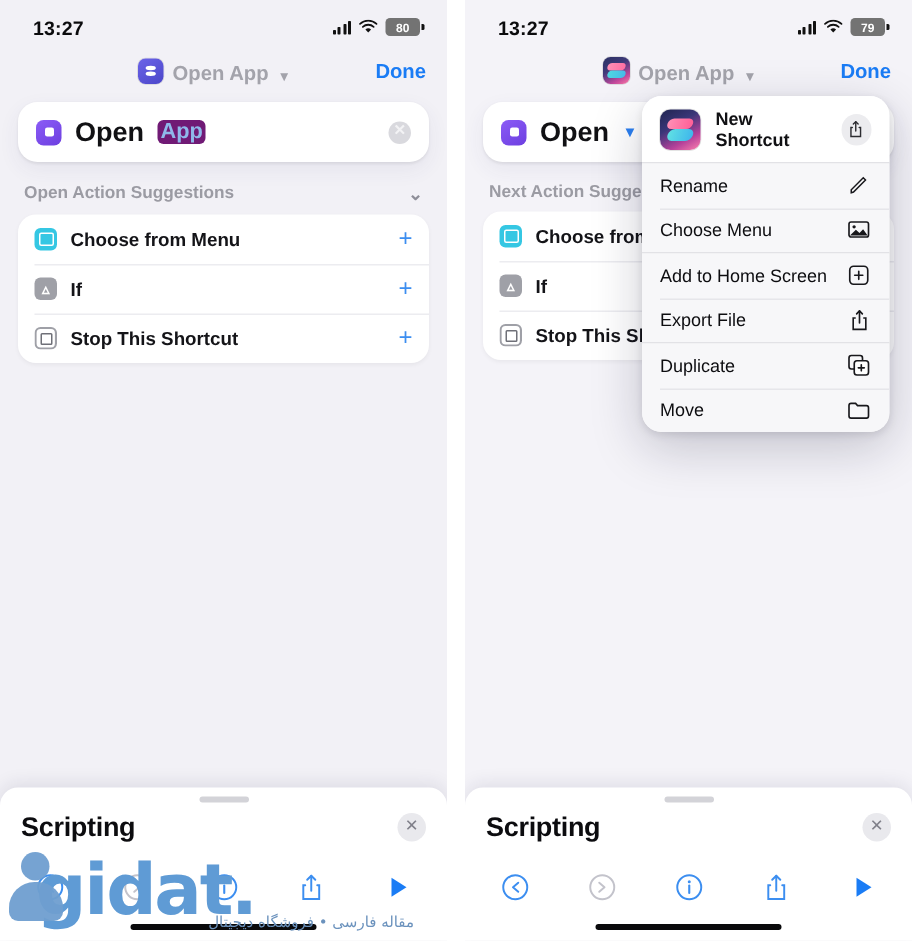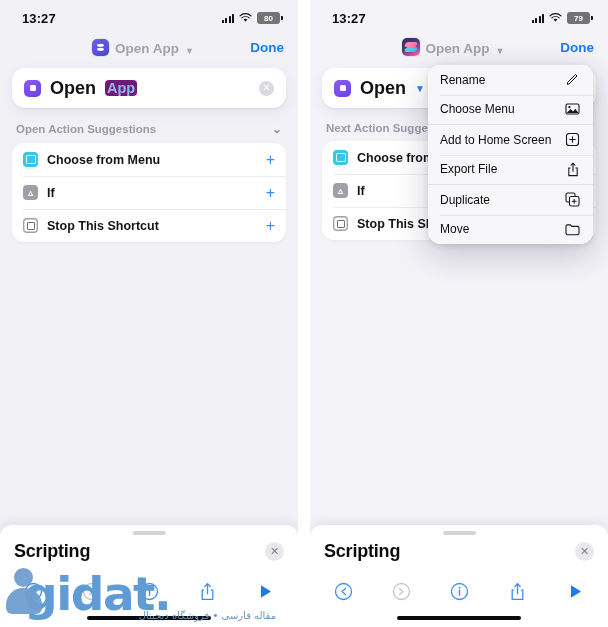--- a/index.html
+++ b/index.html
@@ -430,20 +430,31 @@
           <span class="sugg-label">If</span>
         </div>
         <div class="sugg-row">
           <span class="sq stop"></span>
           <span class="sugg-label">Stop This Sho</span>
         </div>
       </div>
     </div>
 
     <div class="ctx-menu">
+      <div class="ctx-head">
+        <div class="ctx-app-icon"></div>
+        <span class="ctx-name">New Shortcut</span>
+        <span class="ctx-share">
+          <svg width="11" height="12" viewBox="0 0 11 12">
+              <path d="M3.2 5h-.9v6h6.4V5h-.9" fill="none" stroke="#2c2c31" stroke-width=".95" stroke-linecap="round"></path>
+              <path d="M5.5 1.1v6.3" stroke="#2c2c31" stroke-width=".95" stroke-linecap="round"></path>
+              <path d="M3.9 2.7 5.5 1.1l1.6 1.6" fill="none" stroke="#2c2c31" stroke-width=".95" stroke-linecap="round" stroke-linejoin="round"></path>
+            </svg>
+        </span>
+      </div>
 
       <div class="ctx-group">
         <div class="ctx-item">
           <span class="ctx-label">Rename</span>
           <span class="ctx-icon">
             <svg width="15" height="15" viewBox="0 0 15 15">
                 <path d="M2.5 12.5 4 12l8-8-1.5-1.5-8 8z" fill="none" stroke="#18181c" stroke-width="1"></path>
               </svg>
           </span>
         </div>

